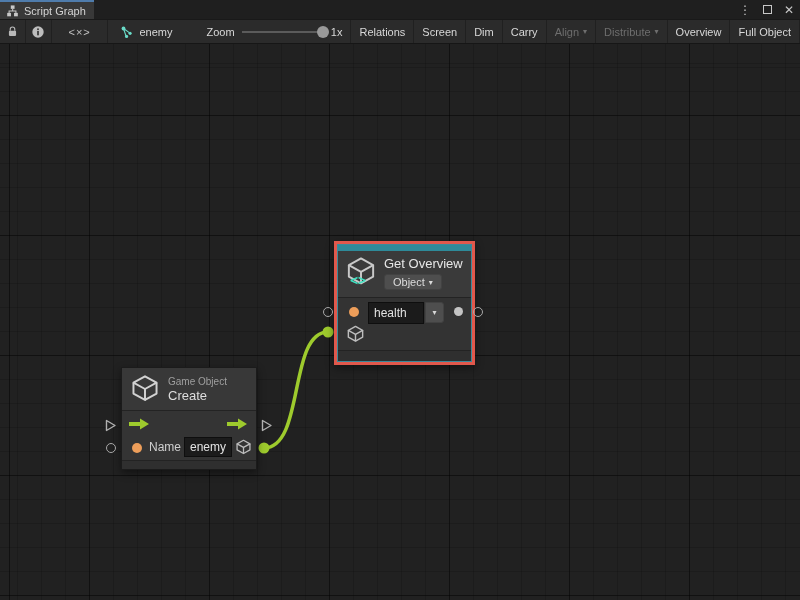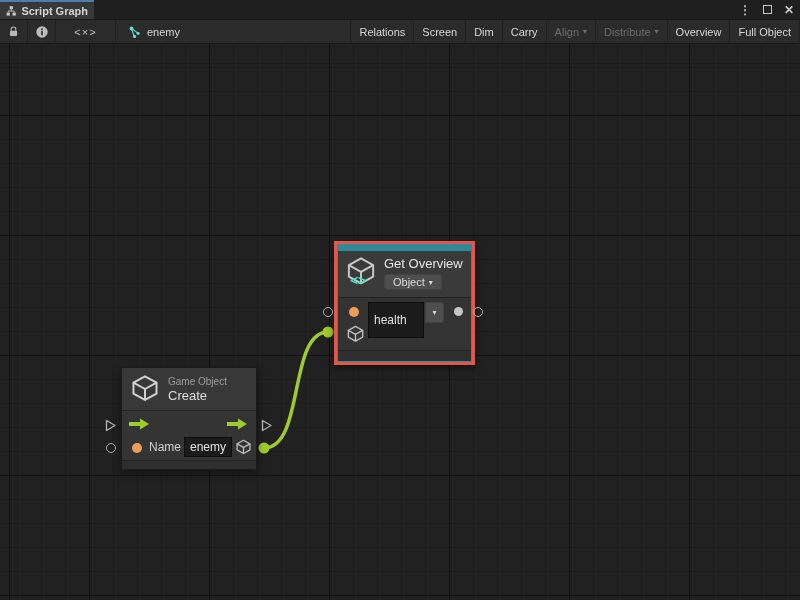--- a/index.html
+++ b/index.html
@@ -1,21 +1,21 @@
 <!DOCTYPE html>
 <html><head>
 <meta charset="utf-8">
 <style>
   * { margin:0; padding:0; box-sizing:border-box; }
   body { background:#111; font-family:"Liberation Sans", sans-serif; }
   .stage { position:relative; width:800px; height:600px; overflow:hidden; background:#212121;
            font-family:"Liberation Sans", sans-serif; }
 
   
-  .tabstrip { position:absolute; top:0; left:0; width:800px; height:19px; background:#1f1f1f;font-weight:bold; }
+  .tabstrip { position:absolute; top:0; left:0; width:800px; height:19px; background:#1f1f1f; }
   .tab { position:absolute; left:0; top:0; height:19px; width:94px; background:#383838;
          border-top:2px solid #4f7cac; display:flex; align-items:center; gap:5px; padding:0 6px;
          color:#d4d4d4; font-size:11px; white-space:nowrap; }
   .win-controls { position:absolute; right:6px; top:0; height:19px; display:flex; align-items:center; gap:12px; color:#c8c8c8; }
   .win-controls .glyph { font-size:12px; line-height:1; cursor:default; }
   .maxbox { width:9px; height:9px; border:1.5px solid #c8c8c8; display:inline-block; }
 
   
   .toolbar { position:absolute; top:19px; left:0; width:800px; height:25px; background:#2b2b2b;
              border-top:1px solid #191919; border-bottom:1px solid #161616;
@@ -58,21 +58,21 @@
   .nsep { height:1px; background:#232323; }
   .gv-body { flex:1; position:relative; background:#333333; }
   .gv-footer { height:11px; background:#2f2f2f; border-top:1px solid #232323; }
 
   .dot { border-radius:50%; position:absolute; }
   .dot-orange { width:10px; height:10px; background:#ed9e5a; }
   .dot-gray { width:9px; height:9px; background:#c4c4c4; }
 
   .field { background:#1b1b1b; border:1px solid #0e0e0e; color:#e2e2e2; font-size:12px;
            font-family:"Liberation Sans", sans-serif; padding:0 5px; outline:none; }
-  .gv-field { position:absolute; left:30px; top:4px; width:56px; height:36px; }
+  .gv-field { position:absolute; left:30px; top:4px; width:56px; height:22px; }
   .gv-drop { position:absolute; left:87px; top:4px; width:19px; height:21px; background:#4e4e4e;
              border:1px solid #424242; border-radius:0 3px 3px 0; color:#d8d8d8;
              display:flex; align-items:center; justify-content:center; font-size:8px; cursor:pointer; }
 
   .node-cr { position:absolute; left:121px; top:323px; width:136px; height:103px;
              background:#343434; border:1px solid #1b1b1b; box-shadow:0 3px 8px rgba(0,0,0,.45);
              display:flex; flex-direction:column; }
   .cr-header { height:42px; background:#383838; display:flex; align-items:center; gap:8px; padding:0 8px; }
   .cr-htext { display:flex; flex-direction:column; gap:1px; }
   .cr-sub { color:#9f9f9f; font-size:10px; }
@@ -126,20 +126,27 @@
     </div>
     <div class="tseg tbtn code-btn">&lt;×&gt;</div>
     <div class="tseg crumb">
       <svg width="14" height="14" viewBox="0 0 16 16">
         <path d="M4 4 L11 9 M4 4 L7 13" stroke="#6adbc8" stroke-width="1.3" fill="none"></path>
         <circle cx="4" cy="4" r="2.2" fill="#6adbc8"></circle>
         <circle cx="11.5" cy="9.5" r="1.8" fill="#6adbc8"></circle>
         <circle cx="7.5" cy="13" r="1.8" fill="#6adbc8"></circle>
       </svg>
       <span class="label-txt">enemy</span>
+    </div>
+    <div class="tseg zoomseg">
+      <span>Zoom</span>
+      <span class="slider-track">
+        <span class="slider-handle"></span>
+      </span>
+      <span>1x</span>
     </div>
     <div class="rgroup">
       <div class="tseg tbtn">
           <span>Relations</span>
         </div>
       <div class="tseg tbtn">
           <span>Screen</span>
         </div>
       <div class="tseg tbtn">
           <span>Dim</span>

